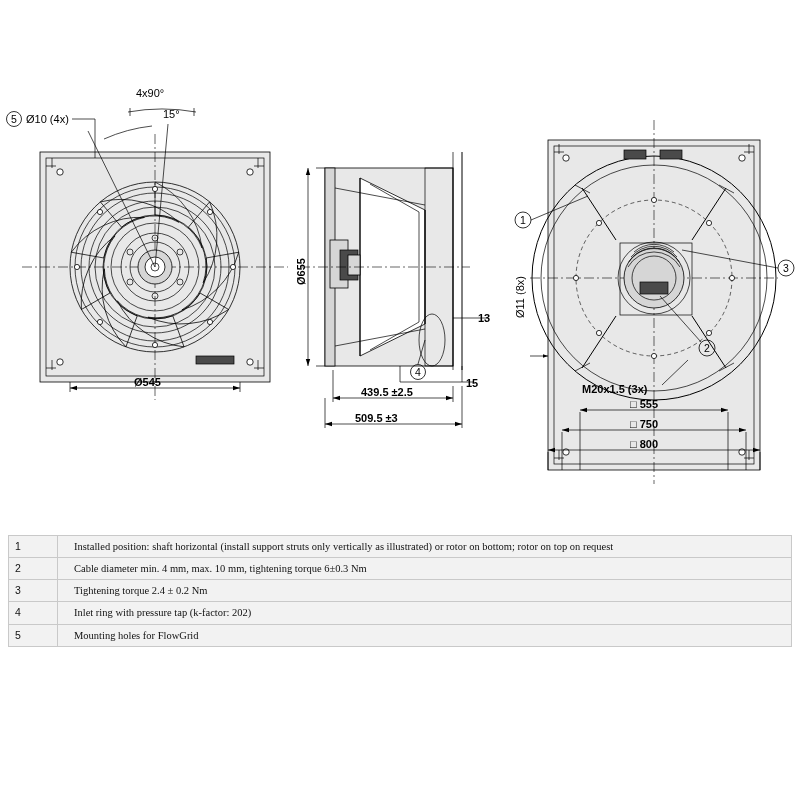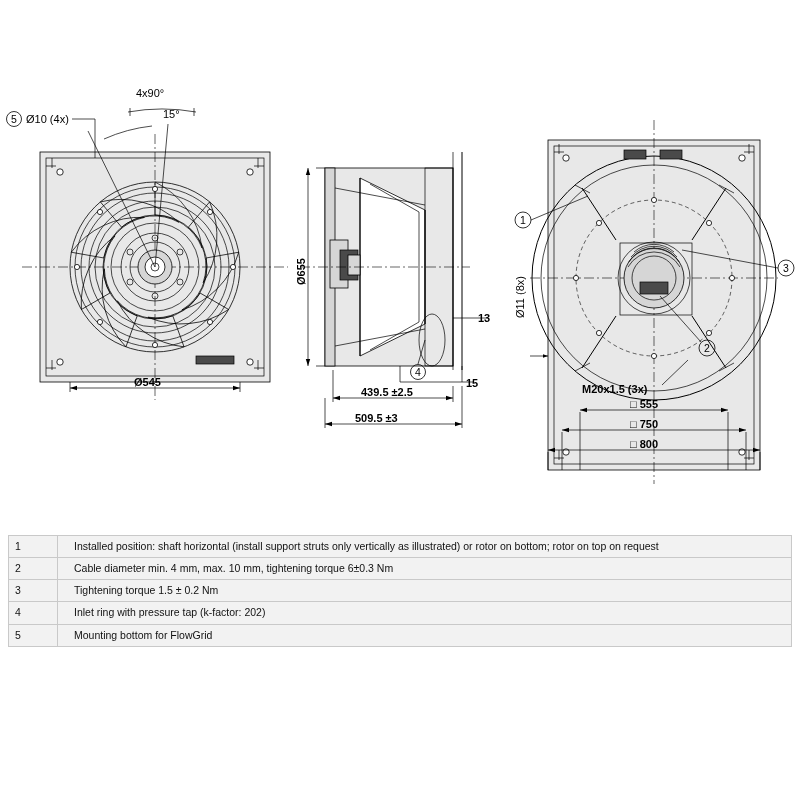--- a/index.html
+++ b/index.html
@@ -44,20 +44,21 @@
     line-height: 1.25;
     vertical-align: middle;
   }
   .legend td.num {
     width: 36px;
     text-align: left;
     padding-left: 6px;
   }
   .legend td.txt {
     padding-left: 16px;
+    font-family: Liberation Serif, serif;
   }
   text {
     font-family: "Liberation Sans", sans-serif;
     fill: #000;
   }
   .dim-txt { font-size: 11px; }
   .dim-txt-b { font-size: 11px; font-weight: bold; }
   .balloon-txt { font-size: 10.5px; }
   .ln { stroke: #000; fill: none; }
   .thin { stroke-width: 0.7; }
@@ -312,26 +313,26 @@
       <tr>
         <td class="num">1</td>
         <td class="txt">Installed position: shaft horizontal (install support struts only vertically as illustrated) or rotor on bottom; rotor on top on request</td>
       </tr>
       <tr>
         <td class="num">2</td>
         <td class="txt">Cable diameter min. 4 mm, max. 10 mm, tightening torque 6±0.3 Nm</td>
       </tr>
       <tr>
         <td class="num">3</td>
-        <td class="txt">Tightening torque 1.5 ± 0.2 Nm</td>
+        <td class="txt">Tightening torque 2.4 ± 0.2 Nm</td>
       </tr>
       <tr>
         <td class="num">4</td>
         <td class="txt">Inlet ring with pressure tap (k-factor: 202)</td>
       </tr>
       <tr>
         <td class="num">5</td>
-        <td class="txt">Mounting bottom for FlowGrid</td>
+        <td class="txt">Mounting holes for FlowGrid</td>
       </tr>
     </tbody>
   </table>
 
 </div>
 
 </body></html>

